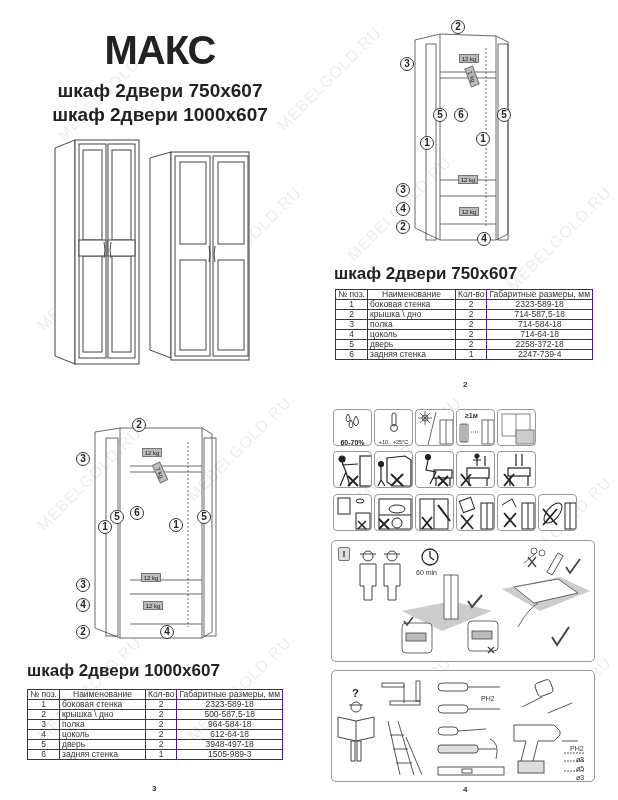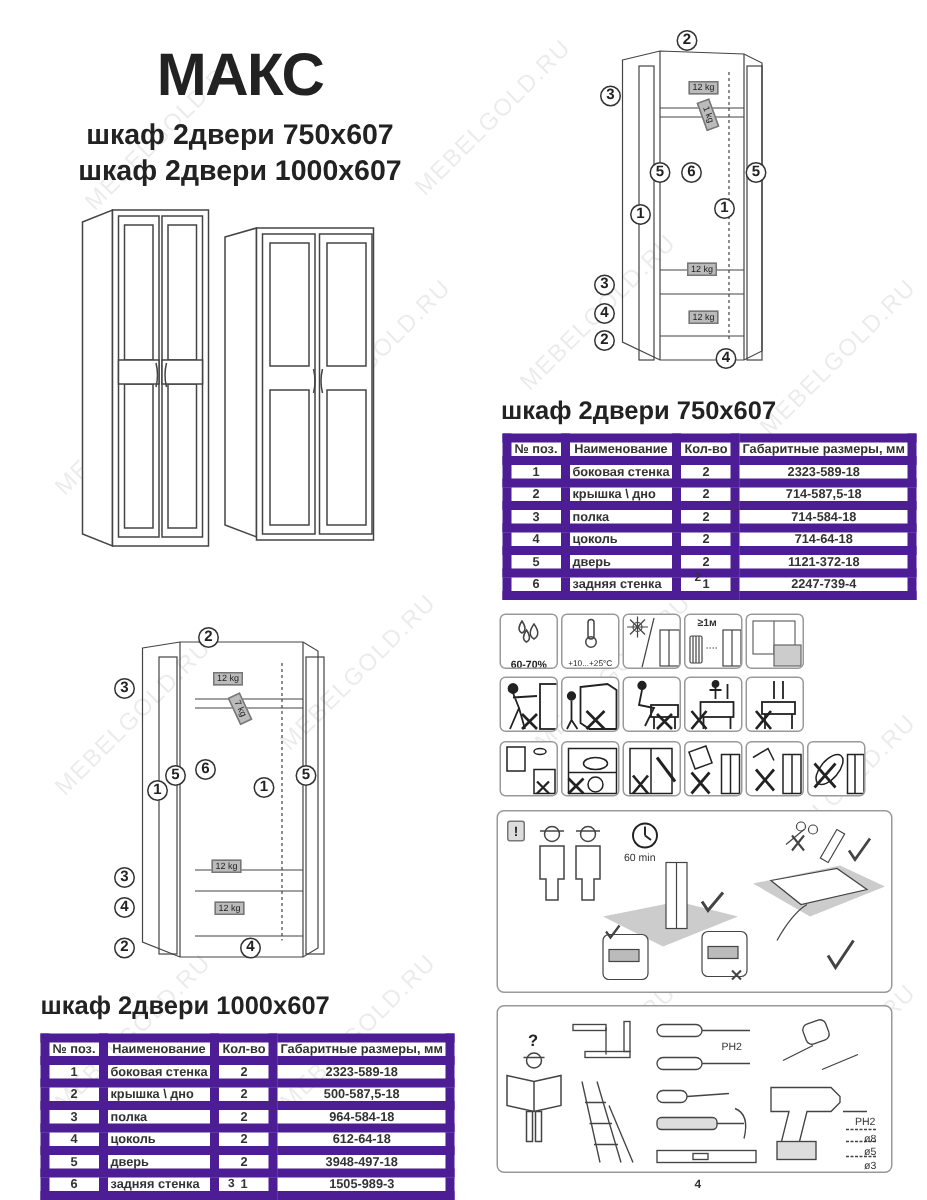--- a/index.html
+++ b/index.html
@@ -3,21 +3,21 @@
 <meta charset="utf-8">
 <style>
   * { box-sizing: border-box; margin: 0; padding: 0; }
   html, body { width: 618px; height: 800px; background: #fff; overflow: hidden; }
   body { position: relative; font-family: "Liberation Sans", sans-serif; color: #222; }
   .abs { position: absolute; }
   .title-main { left: 90px; top: 28px; width: 140px; text-align: center; font-size: 40px; font-weight: bold; letter-spacing: -1px; color: #222; }
   .subtitle { left: 30px; width: 260px; text-align: center; font-size: 19px; font-weight: bold; color: #222; }
   .sec-title { font-size: 17px; font-weight: bold; color: #222; }
   table.parts { position: absolute; border-collapse: collapse; font-size: 8.5px; color: #333; }
-  table.parts th, table.parts td { border: 6px solid #4c1d95; padding: 0 2px; line-height: 9px; font-weight: bold; white-space: nowrap; }
+  table.parts th, table.parts td { border: 1px solid #4c1d95; padding: 0 2px; line-height: 9px; font-weight: normal; white-space: nowrap; }
   table.parts td.c { text-align: center; }
   table.parts td.l { text-align: left; }
   .pagenum { font-size: 8px; font-weight: bold; color: #333; }
   .icon-box { position: absolute; width: 39px; height: 37px; border: 1px solid #999; border-radius: 4px; background: #fff; overflow: hidden; }
   .panel { position: absolute; border: 1px solid #999; border-radius: 5px; background: #fff; }
   .watermark { position: absolute; font-size: 16px; color: rgba(0,0,0,0.08); transform: rotate(-45deg); white-space: nowrap; pointer-events: none; letter-spacing: 1px; }
   .circ { position: absolute; width: 14px; height: 14px; border: 1.5px solid #333; border-radius: 50%; background: #fff; font-size: 10px; font-weight: bold; text-align: center; line-height: 11px; color: #222; }
   .kg { position: absolute; background: #bbb; border: 1px solid #777; font-size: 6px; text-align: center; line-height: 8px; width: 20px; height: 9px; color: #222; }
   .tinytxt { position: absolute; font-size: 7px; color: #333; }
 </style>
@@ -135,21 +135,21 @@
     <tr>
         <td class="c">4</td>
         <td class="l">цоколь</td>
         <td class="c">2</td>
         <td class="c">714-64-18</td>
       </tr>
     <tr>
         <td class="c">5</td>
         <td class="l">дверь</td>
         <td class="c">2</td>
-        <td class="c">1121-372-18</td>
+        <td class="c">2258-372-18</td>
       </tr>
     <tr>
         <td class="c">6</td>
         <td class="l">задняя стенка</td>
         <td class="c">1</td>
         <td class="c">2247-739-4</td>
       </tr>
   </tbody>
 </table>
 <div class="abs pagenum" style="left:463px;top:380px;">2</div>

